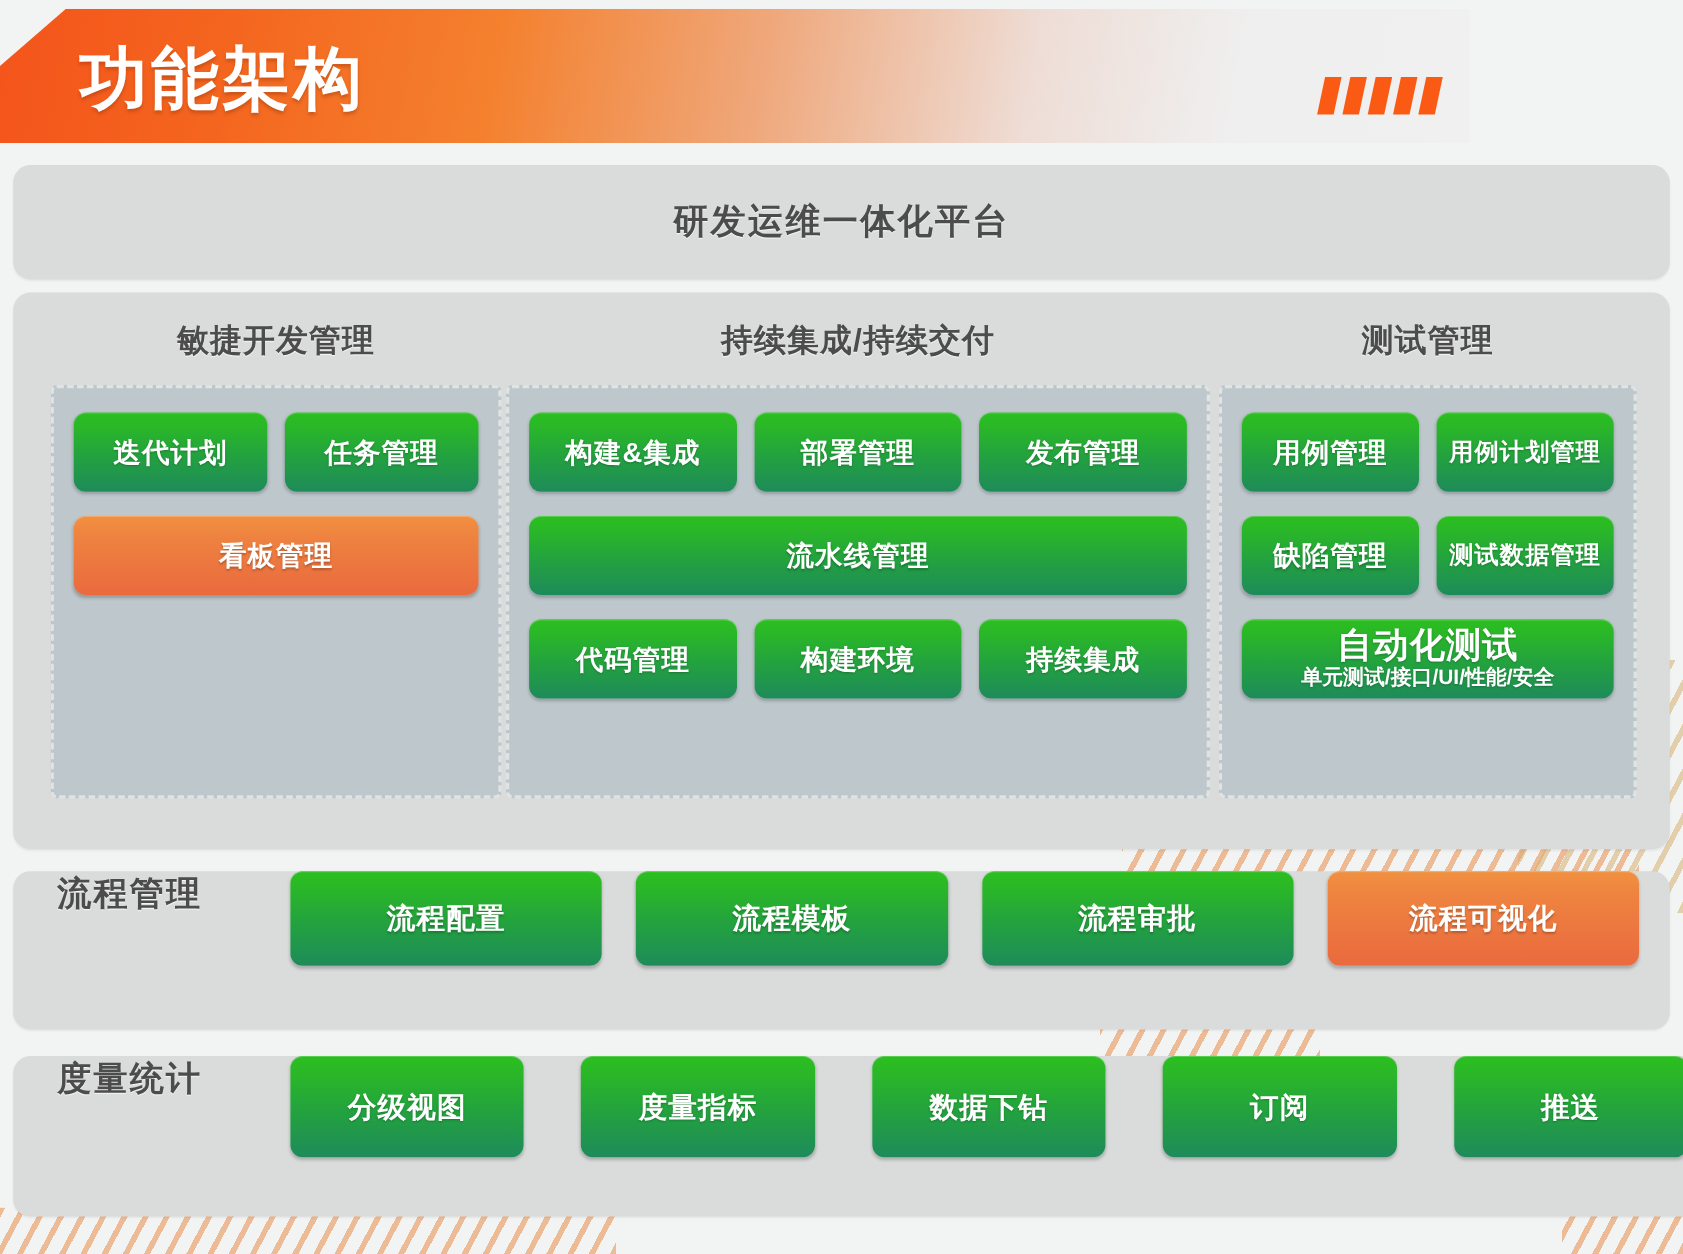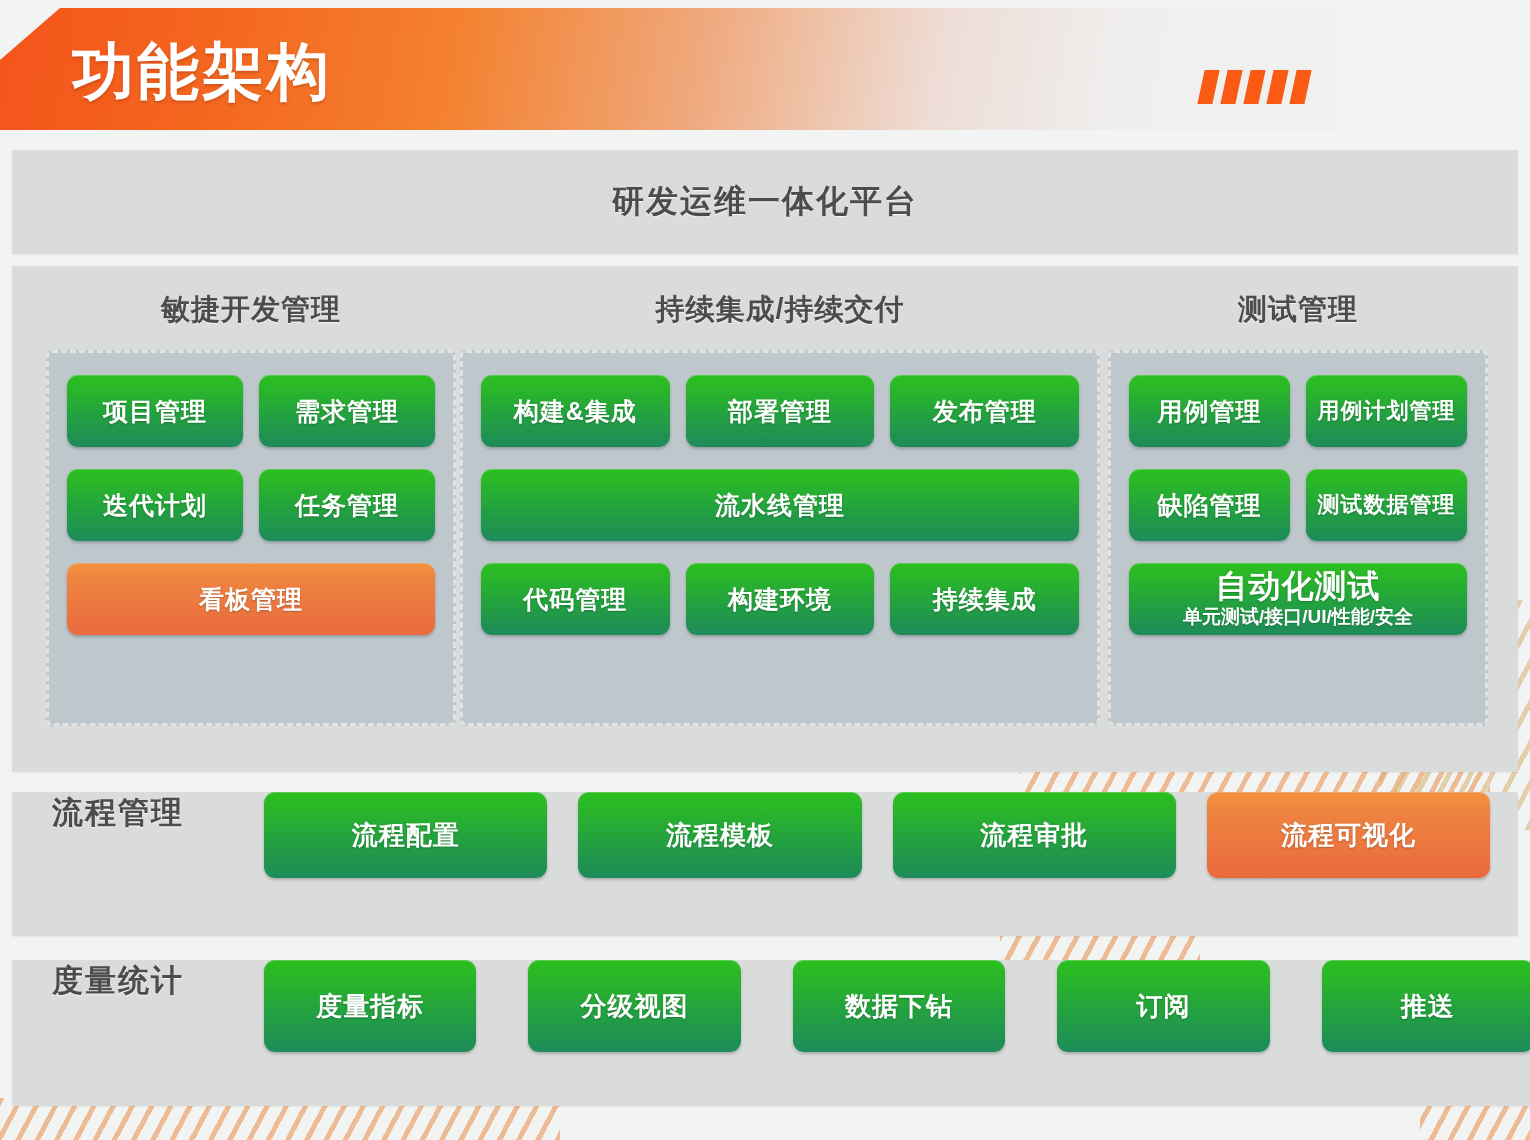--- a/index.html
+++ b/index.html
@@ -82,21 +82,21 @@
     width: 15px;
     height: 34px;
     background: #FA5A13;
     transform: skewX(-12deg);
   }
 
   
   .panel {
     position: absolute;
     background: #DADBDB;
-    border-radius: 1px;
+    border-radius: 16px;
     box-shadow: 0 1px 2px rgba(0,0,0,0.06);
   }
 
   
   #platform-band {
     left: 12px; top: 150px;
     width: 1506px; height: 104px;
     display: flex;
     align-items: center;
     justify-content: center;
@@ -251,24 +251,20 @@
   <div class="panel" id="platform-band">
     <div class="platform-title">研发运维一体化平台</div>
   </div>
 
   <div class="panel" id="main-band">
     <div class="columns">
 
       <div class="column" id="col-agile">
         <div class="col-title">敏捷开发管理</div>
         <div class="col-box" id="box-agile">
-            <div class="btn-row">
-              <div class="btn">项目管理</div>
-              <div class="btn">需求管理</div>
-            </div>
             <div class="btn-row">
               <div class="btn">迭代计划</div>
               <div class="btn">任务管理</div>
             </div>
             <div class="btn-row">
               <div class="btn orange">看板管理</div>
             </div>
           </div>
       </div>
 
@@ -323,22 +319,22 @@
           <div class="btn">流程审批</div>
           <div class="btn orange">流程可视化</div>
         </div>
     </div>
   </div>
 
   <div class="panel" id="metric-band">
     <div class="band-inner">
       <div class="band-label">度量统计</div>
       <div class="band-btns" id="metric-btns">
+          <div class="btn">分级视图</div>
           <div class="btn">度量指标</div>
-          <div class="btn">分级视图</div>
           <div class="btn">数据下钻</div>
           <div class="btn">订阅</div>
           <div class="btn">推送</div>
         </div>
     </div>
   </div>
 
 </div>
 
 </body></html>

